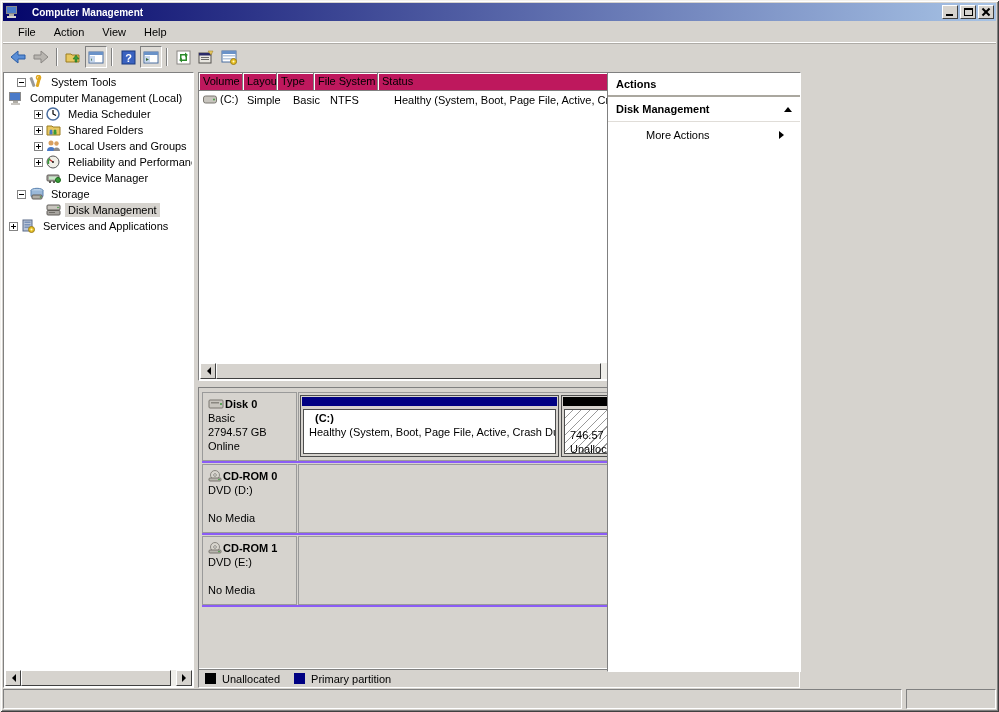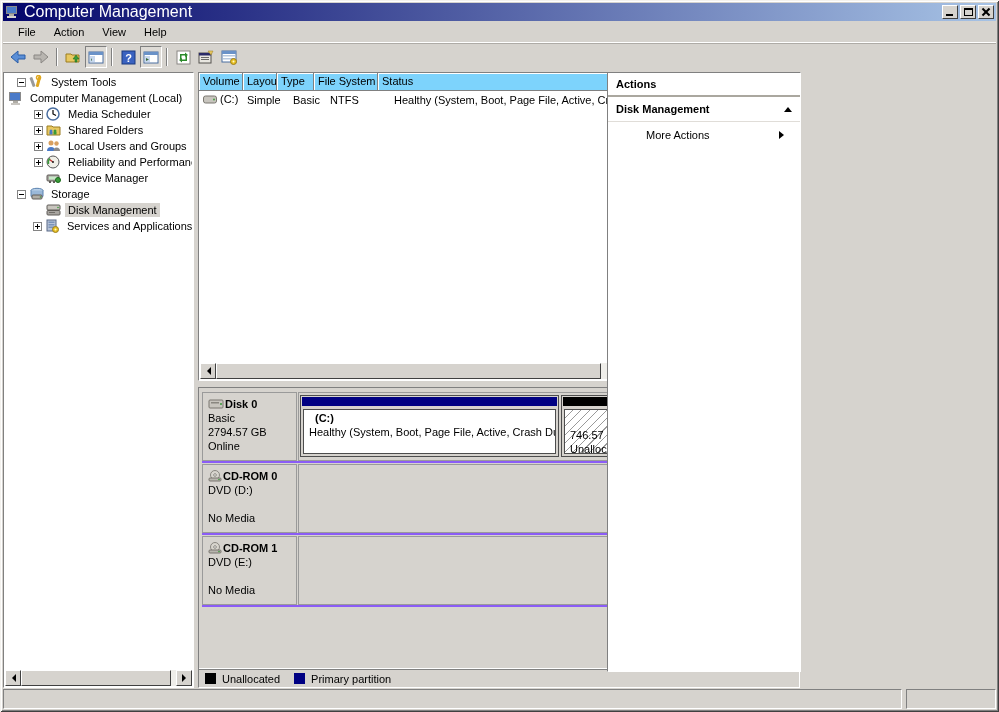--- a/index.html
+++ b/index.html
@@ -16,21 +16,21 @@
     position: absolute; inset: 0;
     background: #d6d3ce;
     box-shadow: inset 1px 1px 0 #f4f2ee, inset -1px -1px 0 #404040, inset 2px 2px 0 #ffffff, inset -2px -2px 0 #808080;
   }
   
   #titlebar {
     position: absolute; top: 3px; left: 3px; right: 3px; height: 18px;
     background: linear-gradient(to right, #04056a, #a7c3e5);
     display: flex; align-items: center; padding: 0 2px;
   }
-  #titlebar .title { color: #fff; font-weight: normal; font-size: 16px; margin-left: 4px; flex: 1; white-space: nowrap; }
+  #titlebar .title { color: #fff; font-weight: bold; font-size: 10px; margin-left: 12px; flex: 1; white-space: nowrap; }
   .winbtn {
     width: 16px; height: 14px; margin-left: 2px; background: #d6d3ce;
     border: 1px solid; border-color: #fff #404040 #404040 #fff;
     position: relative; cursor: default;
   }
   .winbtn .glyph-min { position: absolute; left: 3px; bottom: 2px; width: 7px; height: 2px; background: #000; }
   .winbtn .glyph-max { position: absolute; left: 3px; top: 2px; width: 9px; height: 8px; border: 1px solid #000; border-top-width: 2px; }
   .winbtn .glyph-close-a, .winbtn .glyph-close-b {
     position: absolute; left: 2px; top: 5px; width: 10px; height: 2px; background: #000;
   }
@@ -77,21 +77,21 @@
   }
   .scroll-thumb { height: 16px; background: #d6d3ce; border: 1px solid; border-color: #fff #404040 #404040 #fff; }
   .tri-left { width: 0; height: 0; border: 4px solid transparent; border-right-color: #000; margin-left: -3px; }
   .tri-right { width: 0; height: 0; border: 4px solid transparent; border-left-color: #000; margin-right: -3px; }
   
   #center { position: absolute; left: 195px; top: 2px; width: 602px; bottom: 0; }
   #volume-list {
     position: absolute; top: 0; left: 0; right: 0; height: 309px;
     background: #fff; border: 1px solid; border-color: #808080 #fff #fff #808080;
   }
-  #vl-header { display: flex; height: 18px; background: #7dd3fc; }
+  #vl-header { display: flex; height: 18px; background: #be185d; }
   .vl-col {
     border-right: 1px solid #808080; border-bottom: 1px solid #808080;
     box-shadow: inset 1px 1px 0 #fff;
     padding: 2px 4px; white-space: nowrap; overflow: hidden; cursor: default;
   }
   #vl-row { display: flex; height: 17px; align-items: center; }
   .vl-cell { padding: 1px 4px; white-space: nowrap; overflow: hidden; }
   .vol-icon-wrap { display: inline-flex; align-items: center; gap: 3px; }
   #volume-hscroll { left: 1px; right: 1px; bottom: 1px; }
   
@@ -363,21 +363,21 @@
             <svg width="16" height="13" viewBox="0 0 16 13">
                 <rect x="1" y="2" width="13" height="5" rx="1" fill="#c8c5be" stroke="#605d58"></rect>
                 <circle cx="12" cy="4.5" r="0.8" fill="#3a9a3a"></circle>
                 <rect x="1" y="7.5" width="13" height="4.5" rx="1" fill="#a8a5a0" stroke="#605d58"></rect>
                 <rect x="3" y="9" width="6" height="1" fill="#706d68"></rect>
               </svg>
           </span>
           <span class="tree-label selected">Disk Management</span>
         </div>
 
-        <div class="tree-row" style="padding-left:28px">
+        <div class="tree-row" style="padding-left:4px">
           <span class="expander plus"></span>
           <span class="tree-icon">
             <svg width="14" height="14" viewBox="0 0 14 14">
                 <rect x="2" y="1" width="9" height="11" fill="#b8c4d8" stroke="#5a6a88"></rect>
                 <rect x="3.5" y="2.5" width="6" height="1.5" fill="#7a92b8"></rect>
                 <rect x="3.5" y="5" width="6" height="1.5" fill="#7a92b8"></rect>
                 <rect x="3.5" y="7.5" width="6" height="1.5" fill="#7a92b8"></rect>
                 <circle cx="10.5" cy="10.5" r="3" fill="#e8c020" stroke="#9a7d20"></circle>
                 <circle cx="10.5" cy="10.5" r="1" fill="#fff8d0"></circle>
               </svg>

